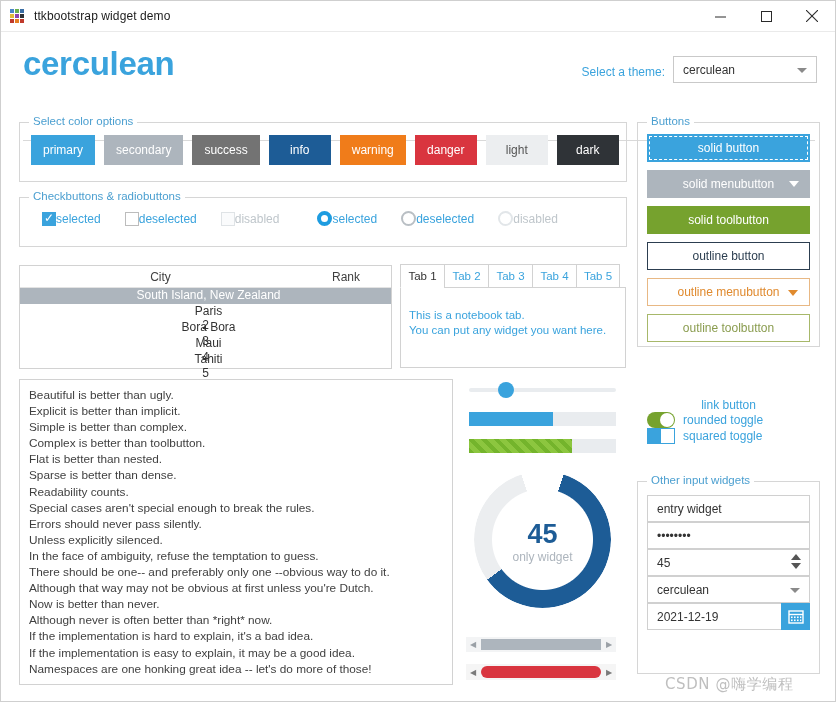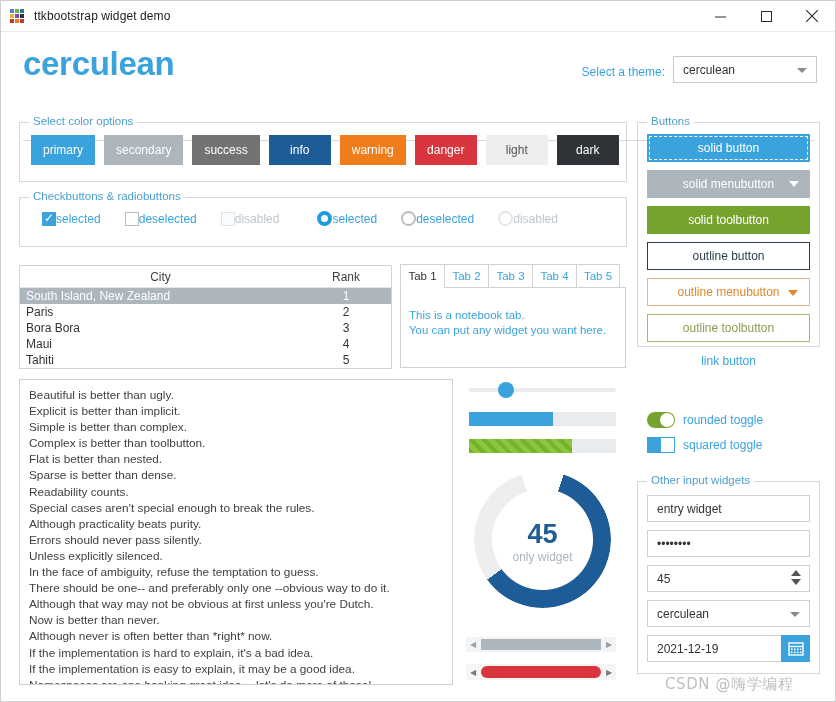--- a/index.html
+++ b/index.html
@@ -132,21 +132,21 @@
     border: 1px solid #d2d2d2; background: #fff;
     font-size: 12px;
   }
   .tv-head {
     display: flex; height: 22px; align-items: center;
     border-bottom: 1px solid #e3e3e3; color: #3f3f3f;
   }
   .tv-head .c1 { flex: 1; text-align: center; }
   .tv-head .c2 { width: 90px; text-align: center; }
   .tv-row {
-    display: flex; height: 16px; align-items: center; color: #333;
+    display: flex; height: 16px; align-items: center; color: #333; flex-direction: column;
   }
   .tv-row .c1 { flex: 1; padding-left: 6px; }
   .tv-row .c2 { width: 90px; text-align: center; }
   .tv-row.sel { background: #adb5bd; color: #ffffff; }
 
   
   .notebook {
     position: absolute; left: 399px; top: 263px;
     width: 226px; height: 105px;
   }
@@ -263,24 +263,24 @@
     border: 1px dashed #ffffff;
   }
   .wbtn .mbarrow {
     position: absolute; right: 11px; top: 11px;
     width: 0; height: 0;
     border-left: 5px solid transparent; border-right: 5px solid transparent;
     border-top: 6px solid #ffffff;
   }
   .wbtn.outline { background: #ffffff; }
   .wbtn.outline .mbarrow { border-top-color: #e08a2e; }
-  .wbtn.link { background: transparent; height: 22px; }
+  .wbtn.link { background: transparent; height: 22px; margin-top: 44px; }
   .toggles {
     position: absolute; left: 9px; top: 289px;
-    display: flex; flex-direction: column; gap: 9px;
+    display: flex; flex-direction: column; 
   }
   .tg { display: flex; align-items: center; }
   .tg .lbl { font-size: 12px; color: #3aa3dd; margin-left: 8px; }
   .sw-round {
     width: 28px; height: 16px; border-radius: 8px; background: #76a22e;
     position: relative; flex: none; cursor: pointer;
   }
   .sw-round::after {
     content: ""; position: absolute; right: 1px; top: 1px;
     width: 14px; height: 14px; border-radius: 50%; background: #ffffff;
@@ -291,21 +291,21 @@
   }
   .sw-square::after {
     content: ""; position: absolute; right: 1px; top: 1px;
     width: 13px; height: 14px; background: #ffffff;
   }
 
   
   #lf-inputs { left: 636px; top: 480px; width: 183px; height: 193px; }
   .inp-stack {
     position: absolute; left: 9px; top: 13px; width: 163px;
-    display: flex; flex-direction: column; gap: 8px;
+    display: flex; flex-direction: column; 
   }
   .inp {
     width: 163px; height: 27px; border: 1px solid #d0d0d0; background: #fff;
     display: flex; align-items: center; position: relative;
     font-size: 12px; color: #333; padding-left: 9px;
   }
   .inp .combo-arrow {
     position: absolute; right: 9px; top: 11px;
     width: 0; height: 0;
     border-left: 5px solid transparent; border-right: 5px solid transparent;
@@ -490,21 +490,20 @@
 
   <div class="textwidget" id="textwidget">
       <div class="line">Beautiful is better than ugly.</div>
       <div class="line">Explicit is better than implicit.</div>
       <div class="line">Simple is better than complex.</div>
       <div class="line">Complex is better than toolbutton.</div>
       <div class="line">Flat is better than nested.</div>
       <div class="line">Sparse is better than dense.</div>
       <div class="line">Readability counts.</div>
       <div class="line">Special cases aren't special enough to break the rules.</div>
-      <div class="line">Although practicality beats purity.</div>
       <div class="line">Errors should never pass silently.</div>
       <div class="line">Unless explicitly silenced.</div>
       <div class="line">In the face of ambiguity, refuse the temptation to guess.</div>
       <div class="line">There should be one-- and preferably only one --obvious way to do it.</div>
       <div class="line">Although that way may not be obvious at first unless you're Dutch.</div>
       <div class="line">Now is better than never.</div>
       <div class="line">Although never is often better than *right* now.</div>
       <div class="line">If the implementation is hard to explain, it's a bad idea.</div>
       <div class="line">If the implementation is easy to explain, it may be a good idea.</div>
       <div class="line">Namespaces are one honking great idea -- let's do more of those!</div>

